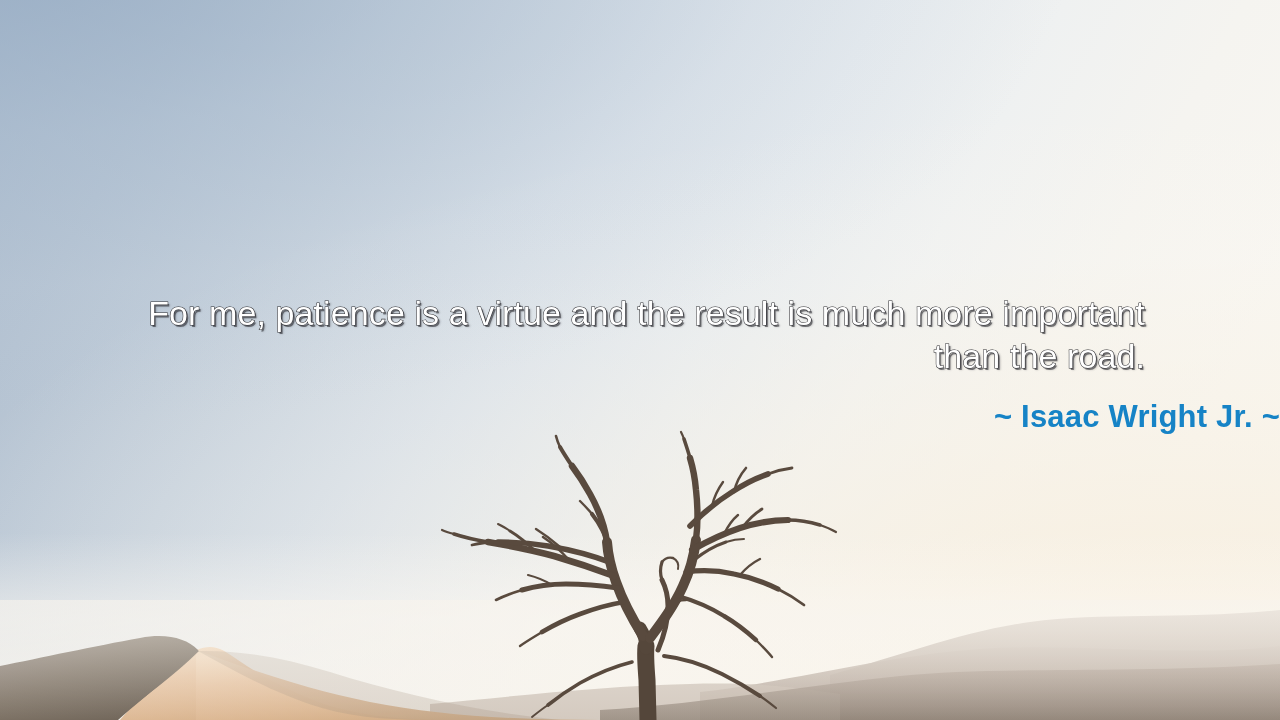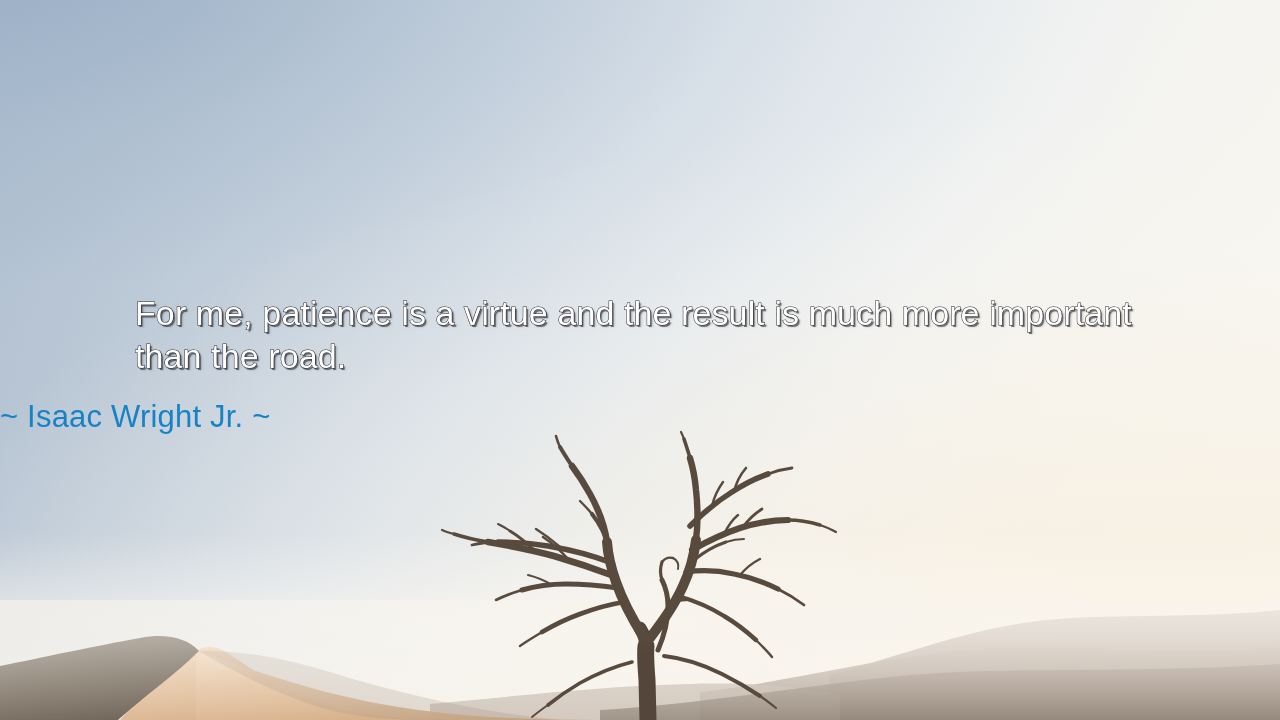--- a/index.html
+++ b/index.html
@@ -81,21 +81,21 @@
     height: 290px;
     display: block;
   }
 
   
   #quote-block {
     position: absolute;
     left: 0;
     right: 0;
     top: 292px;
-    text-align: left;
+    text-align: right;
     z-index: 40;
   }
   #quote-text {
     display: block;
     margin: 0 auto;
     width: 1010px;
     font-size: 34px;
     line-height: 43px;
     font-weight: 400;
     letter-spacing: 0.1px;
@@ -104,21 +104,21 @@
     text-shadow:
        1.6px 1.6px 0 rgba(40,40,46,0.55),
        2.4px 2.4px 2px rgba(40,40,46,0.28);
     paint-order: stroke fill;
   }
   #quote-author {
     display: block;
     margin: 21px auto 0 auto;
     font-size: 31px;
     line-height: 36px;
-    font-weight: 400;
+    font-weight: 700;
     color: #1683c6;
     letter-spacing: 0.2px;
   }
 </style>
 </head>
 <body>
 
 <div id="stage">
 
   <div class="bg-layer" id="bg-base"></div>

